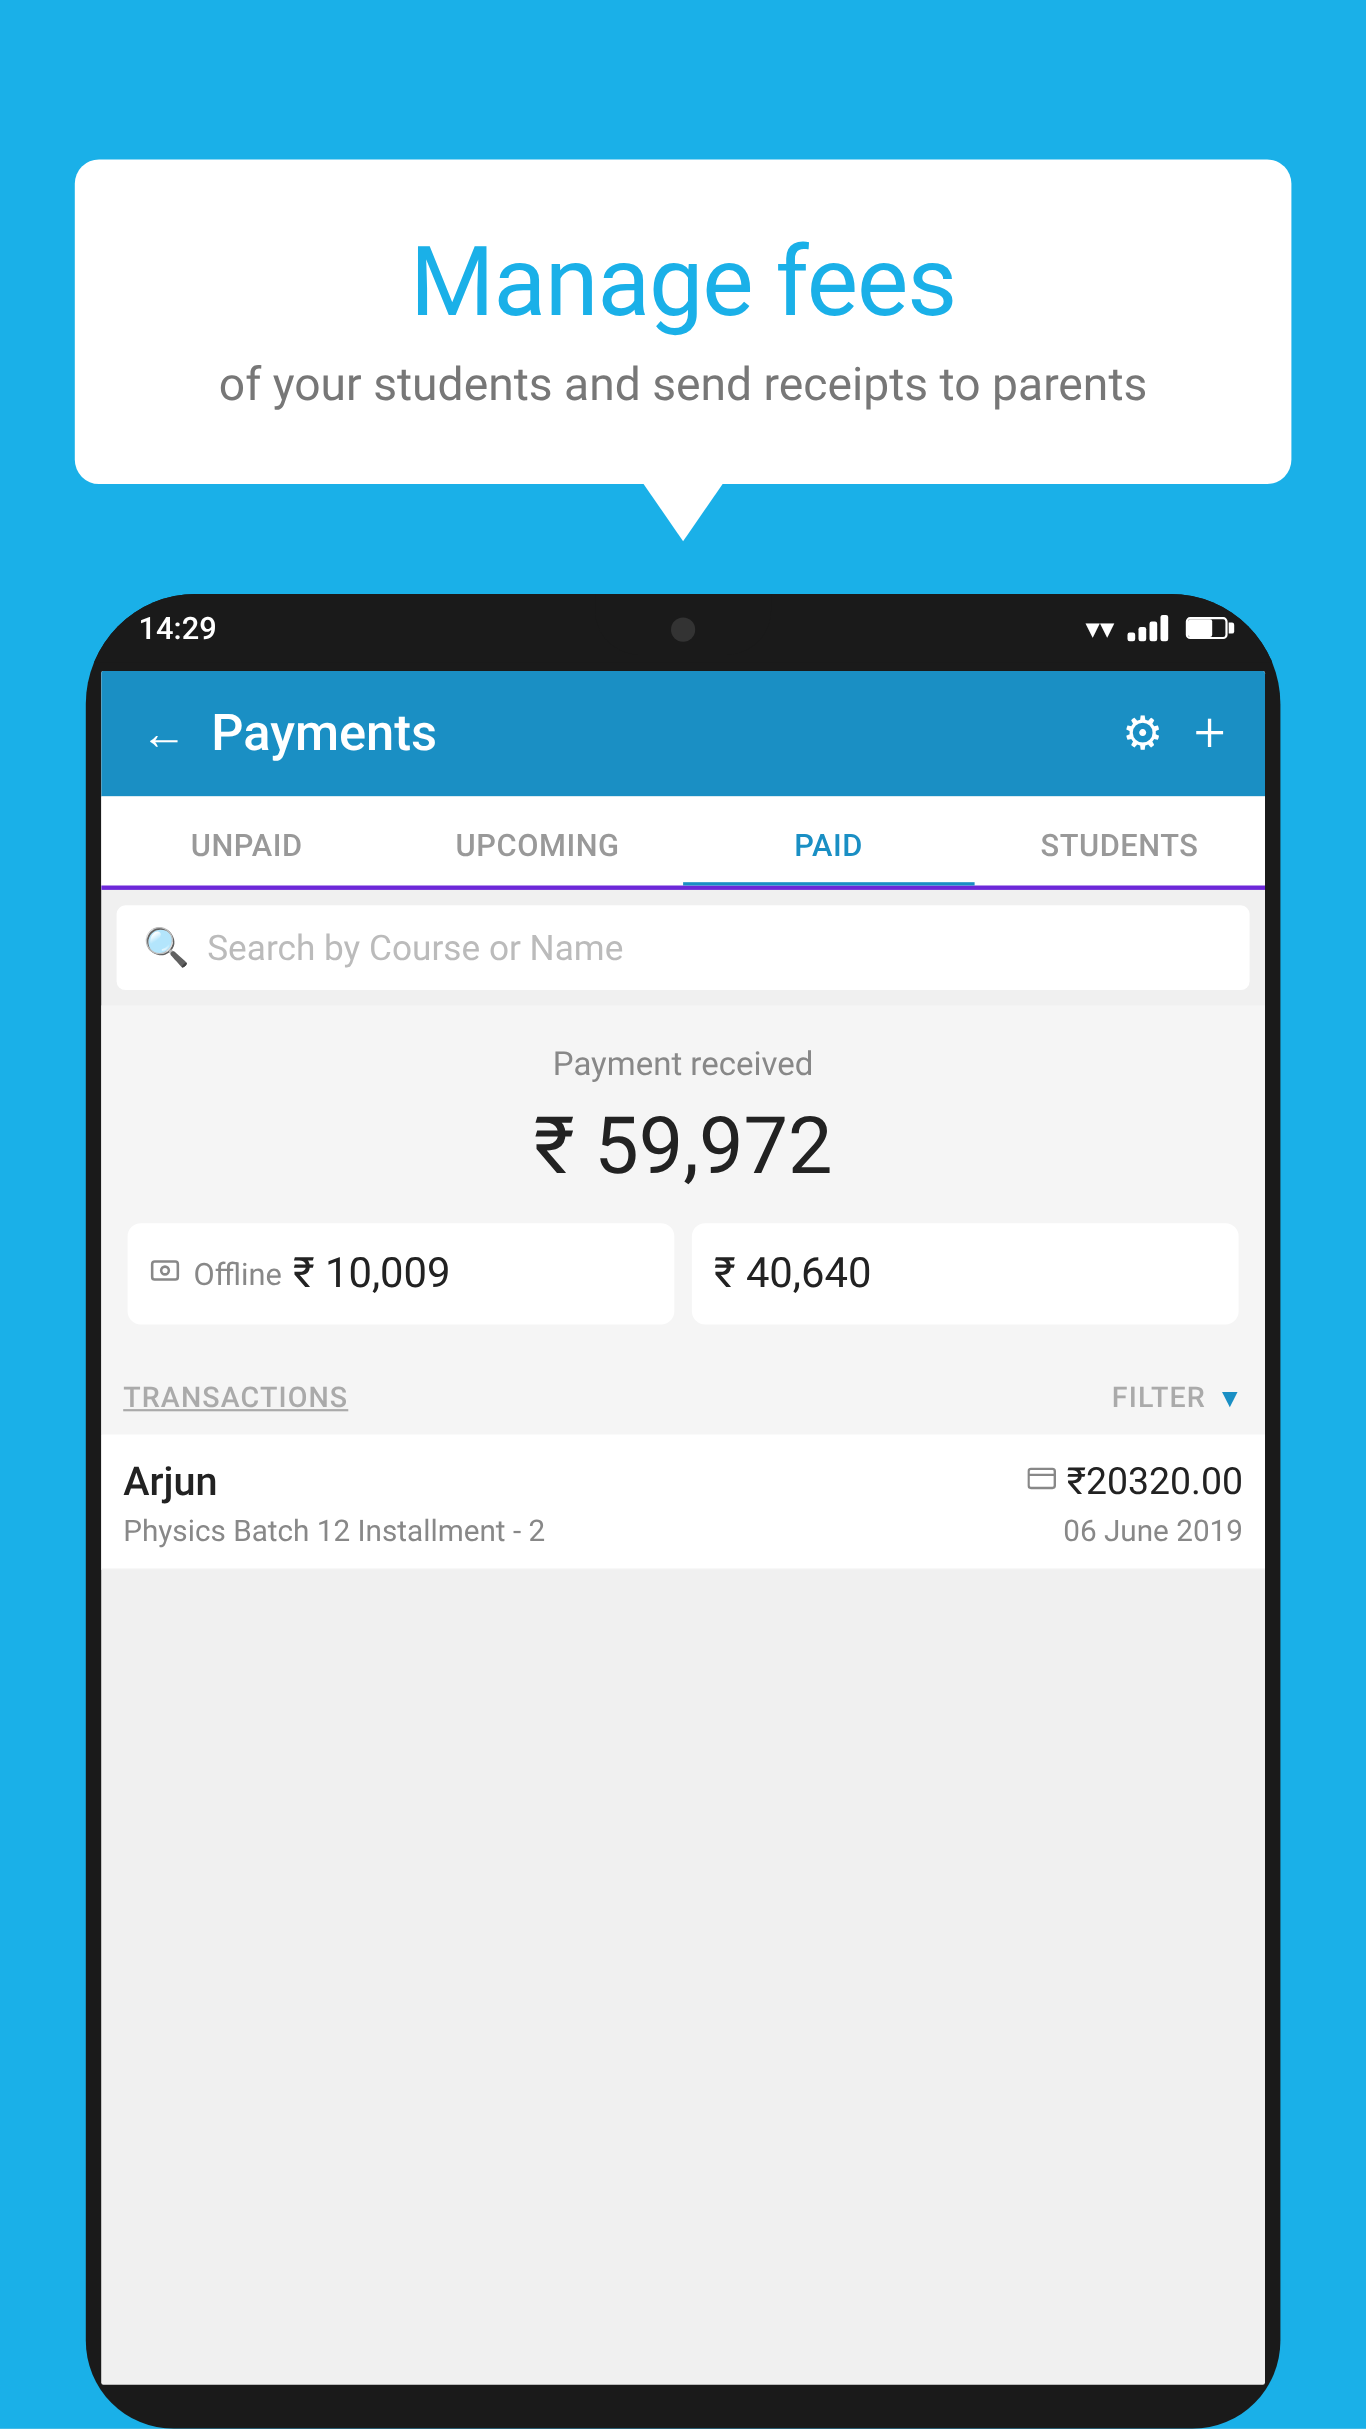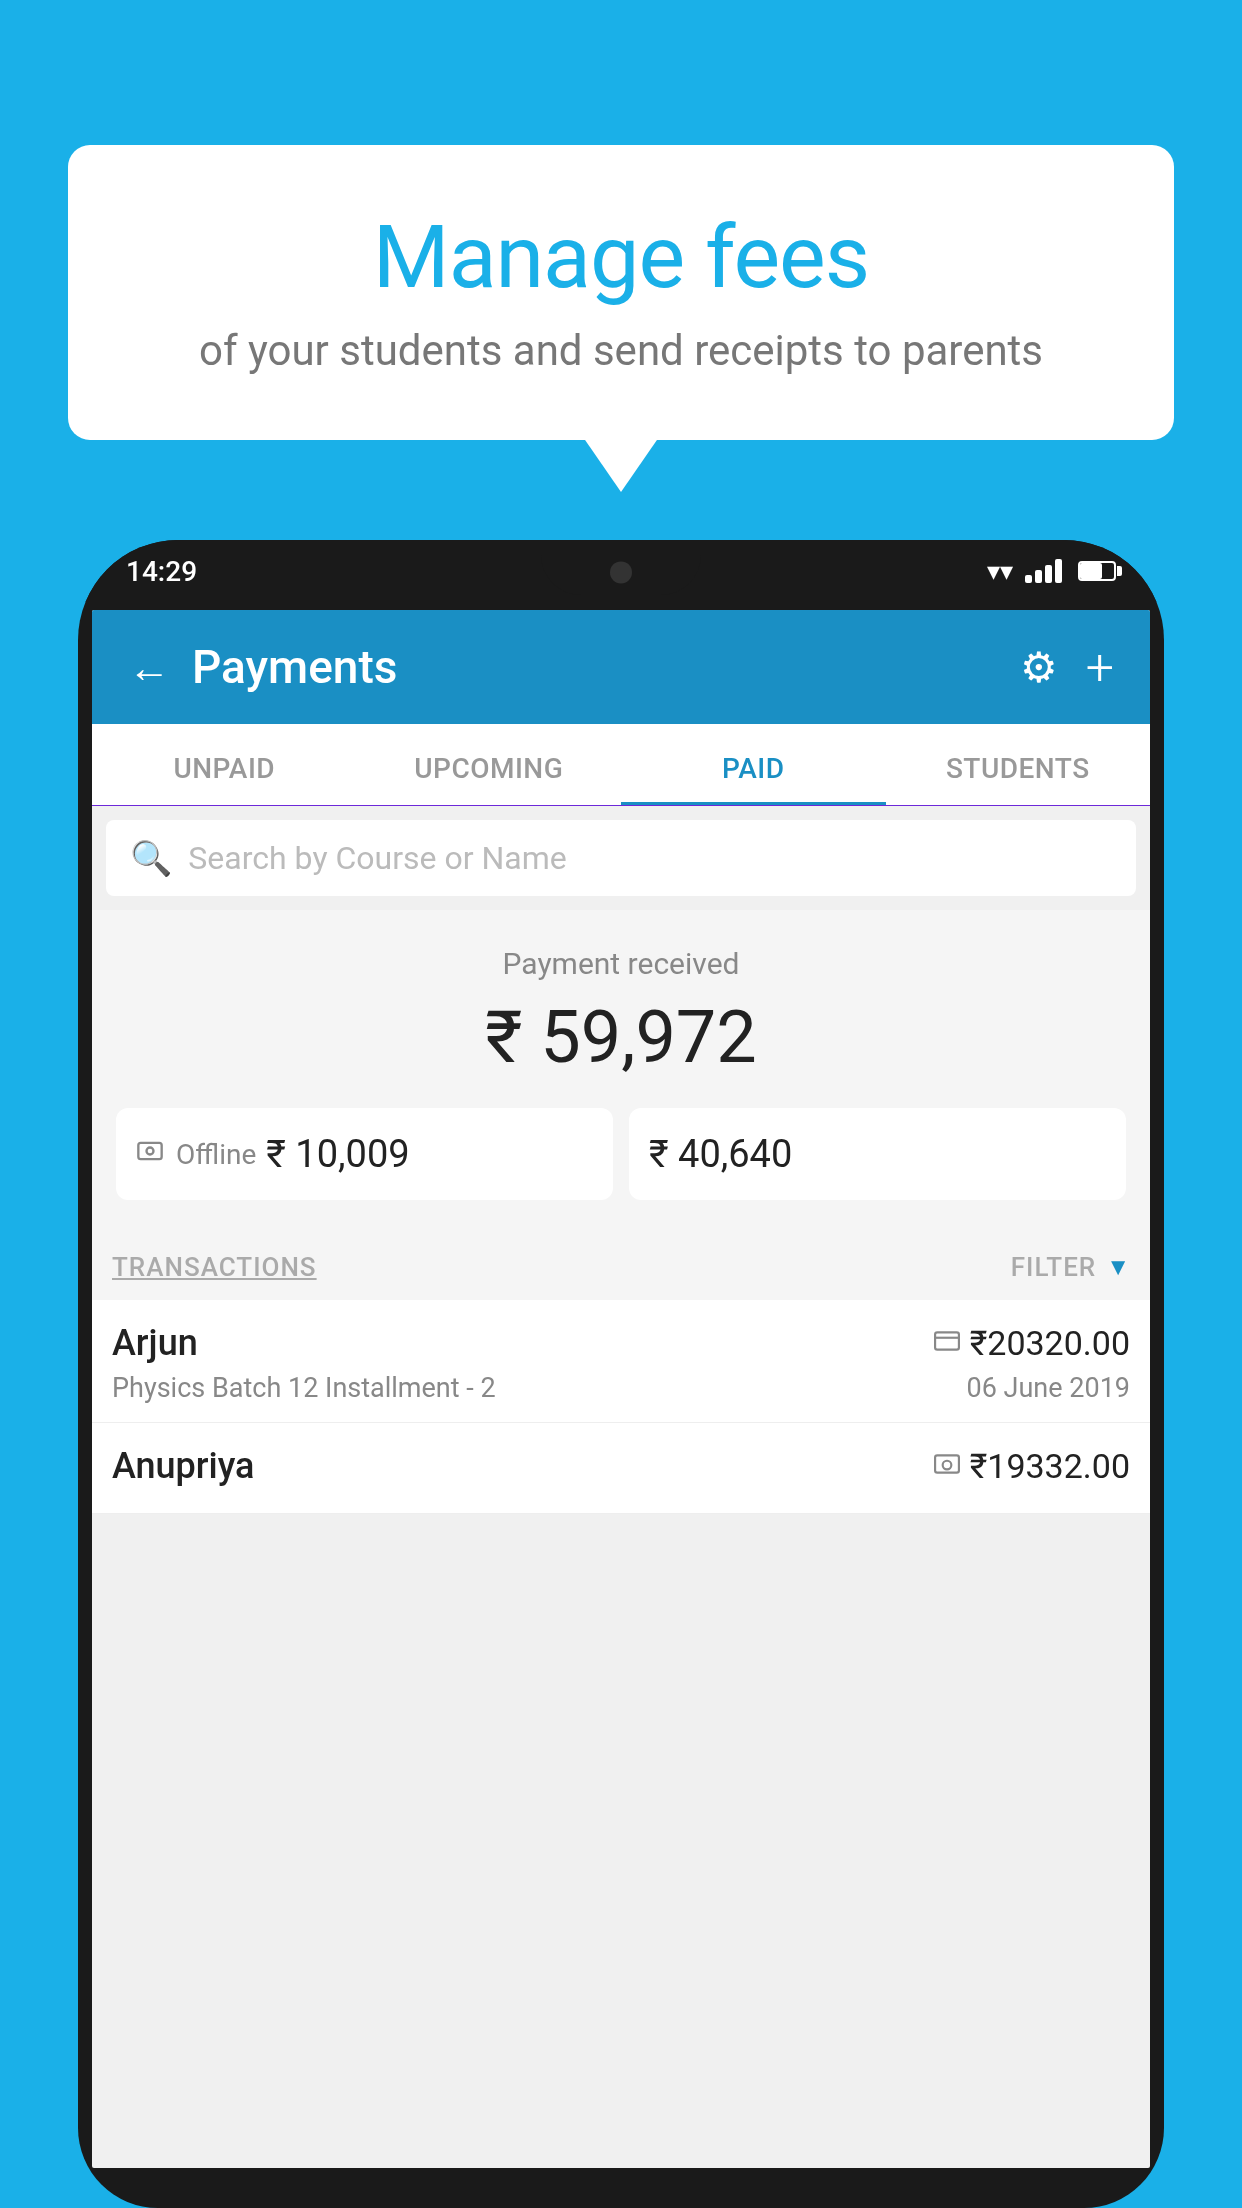--- a/index.html
+++ b/index.html
@@ -221,21 +221,21 @@
       color: white;
       font-size: 50px;
       font-weight: 300;
       cursor: pointer;
     }
 
     
     .tabs-bar {
       background: white;
       display: flex;
-      border-bottom: 1px solid #6d28d9;
+      border-bottom: 4px solid #6d28d9;
       justify-content: center;
     }
 
     .tab {
       flex: 1;
       text-align: center;
       padding: 28px 0 20px;
       font-size: 28px;
       font-weight: 500;
       color: #999;
@@ -523,33 +523,15 @@
           </span>
           <span class="transaction-amount">₹20320.00</span>
         </div>
       </div>
       <div class="transaction-bottom">
         <span class="transaction-course">Physics Batch 12 Installment - 2</span>
         <span class="transaction-date">06 June 2019</span>
       </div>
     </div>
 
-    <div class="transaction-row">
-      <div class="transaction-top">
-        <span class="transaction-name">Anupriya</span>
-        <div class="transaction-amount-container">
-          <span class="transaction-type-icon">
-            <svg width="26" height="22" viewBox="0 0 24 18" fill="none" stroke="#888" stroke-width="2">
-              <rect x="1" y="1" width="22" height="16" rx="2"></rect>
-              <circle cx="12" cy="10" r="4"></circle>
-            </svg>
-          </span>
-          <span class="transaction-amount">₹19332.00</span>
-        </div>
-      </div>
-      <div class="transaction-bottom">
-        <span class="transaction-course"></span>
-        <span class="transaction-date"></span>
-      </div>
-    </div>
 
   </div>
 </div>
 
 </body></html>

